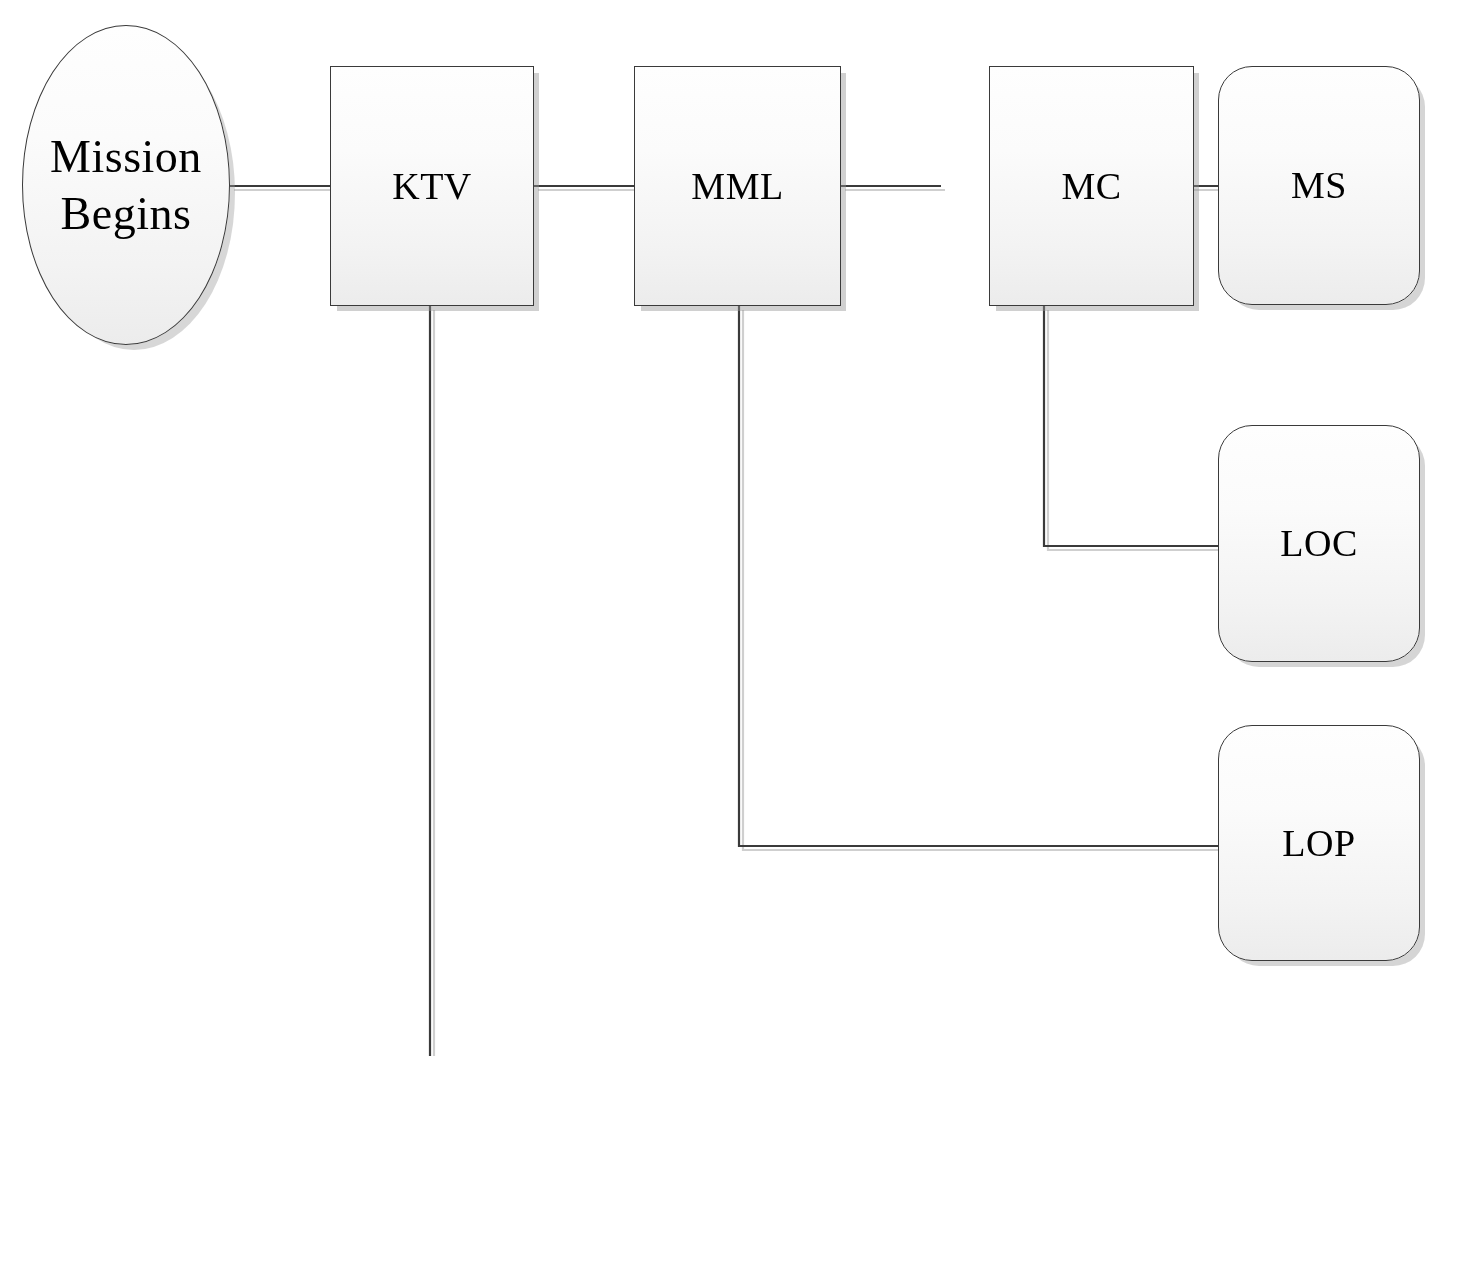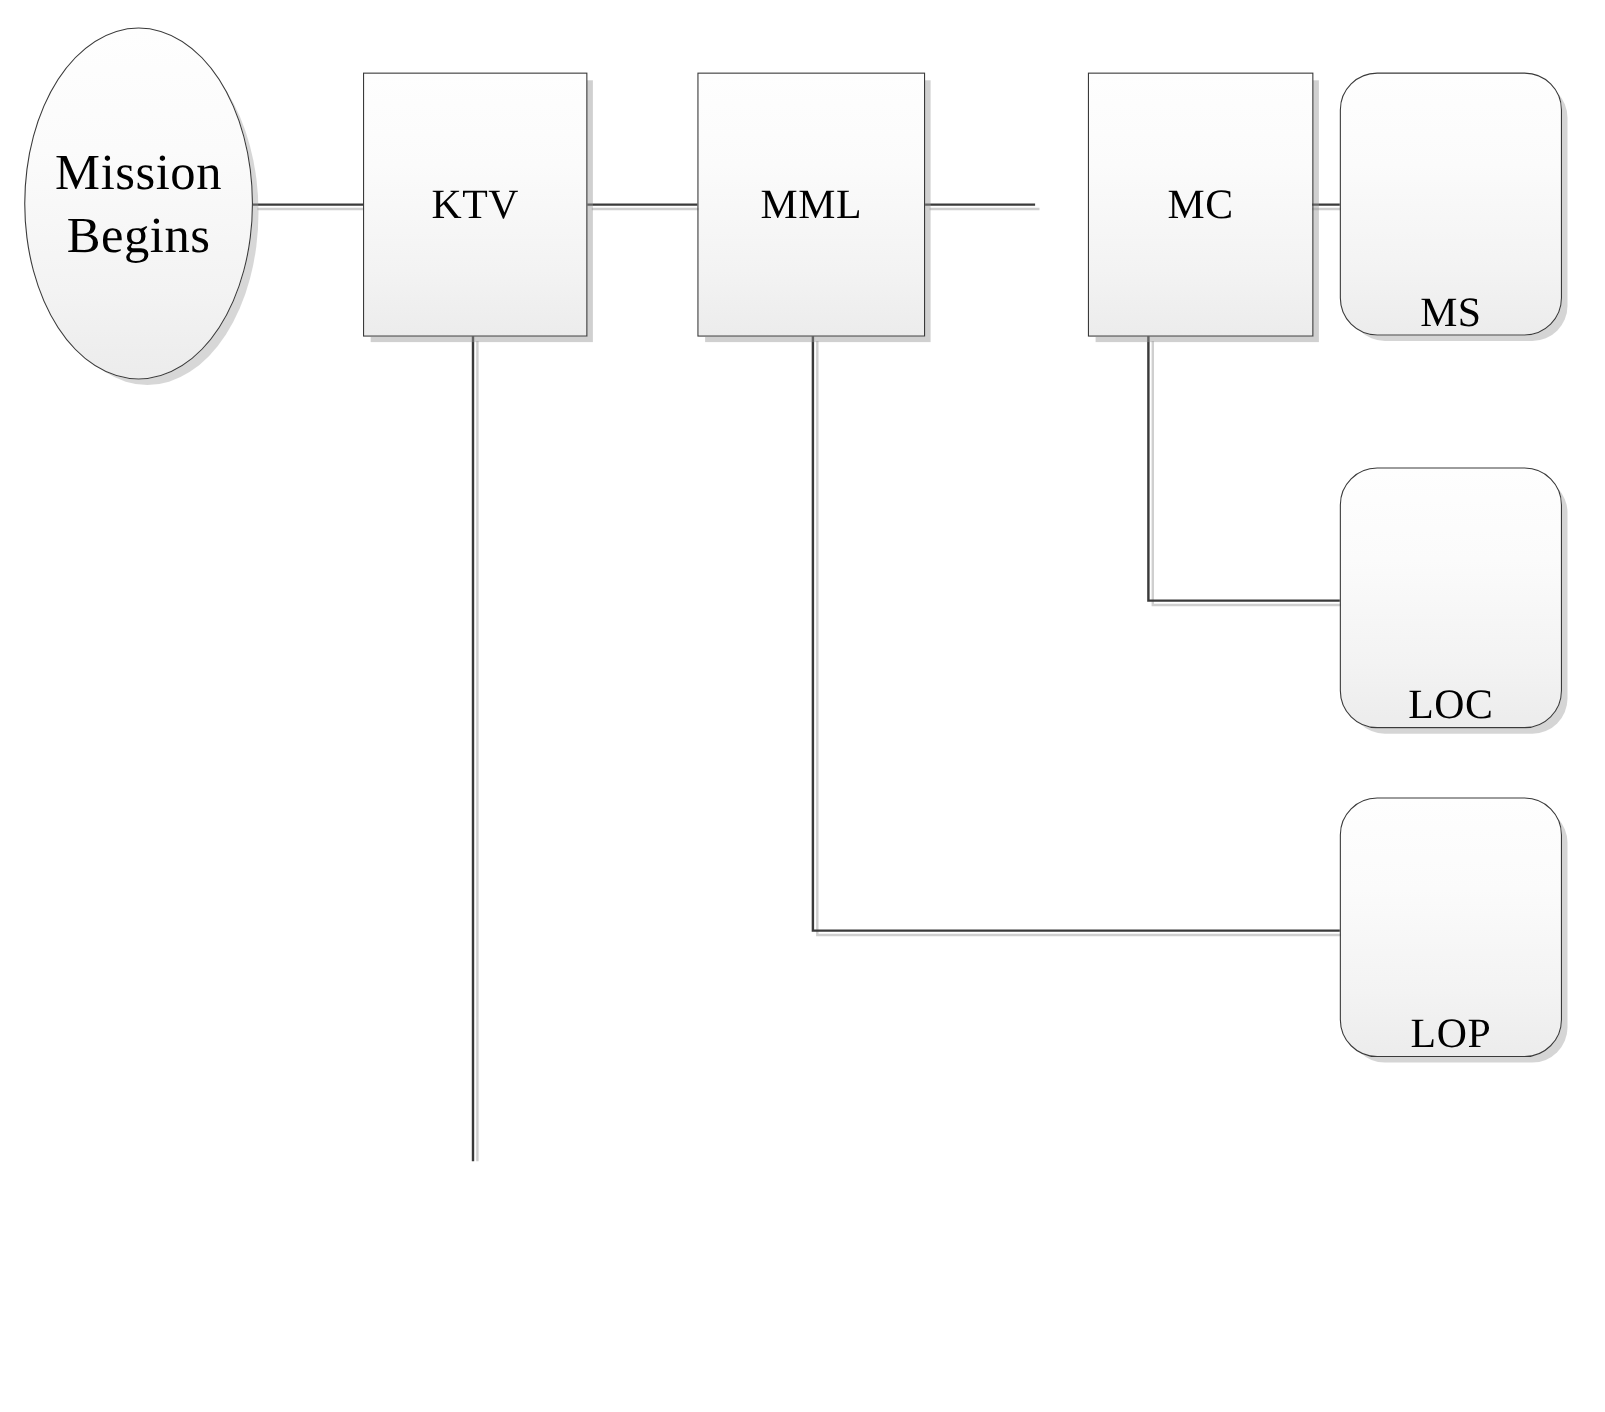--- a/index.html
+++ b/index.html
@@ -44,21 +44,20 @@
     color: #000;
     white-space: pre-line;
   }
   .node.rect {
     border-radius: 0;
     box-shadow: 6px 6px 0 -1px rgba(150,150,150,0.45);
   }
   .node.round {
     border-radius: 34px;
     box-shadow: 7px 7px 0 -2px rgba(150,150,150,0.40);
-    align-items: flex-end;
   }
   .node.ellipse {
     border-radius: 50%;
     box-shadow: 8px 8px 0 -3px rgba(155,155,155,0.40);
   }
   .node.ellipse .label {
     font-size: 46px;
     line-height: 1.25;
   }
 </style>

